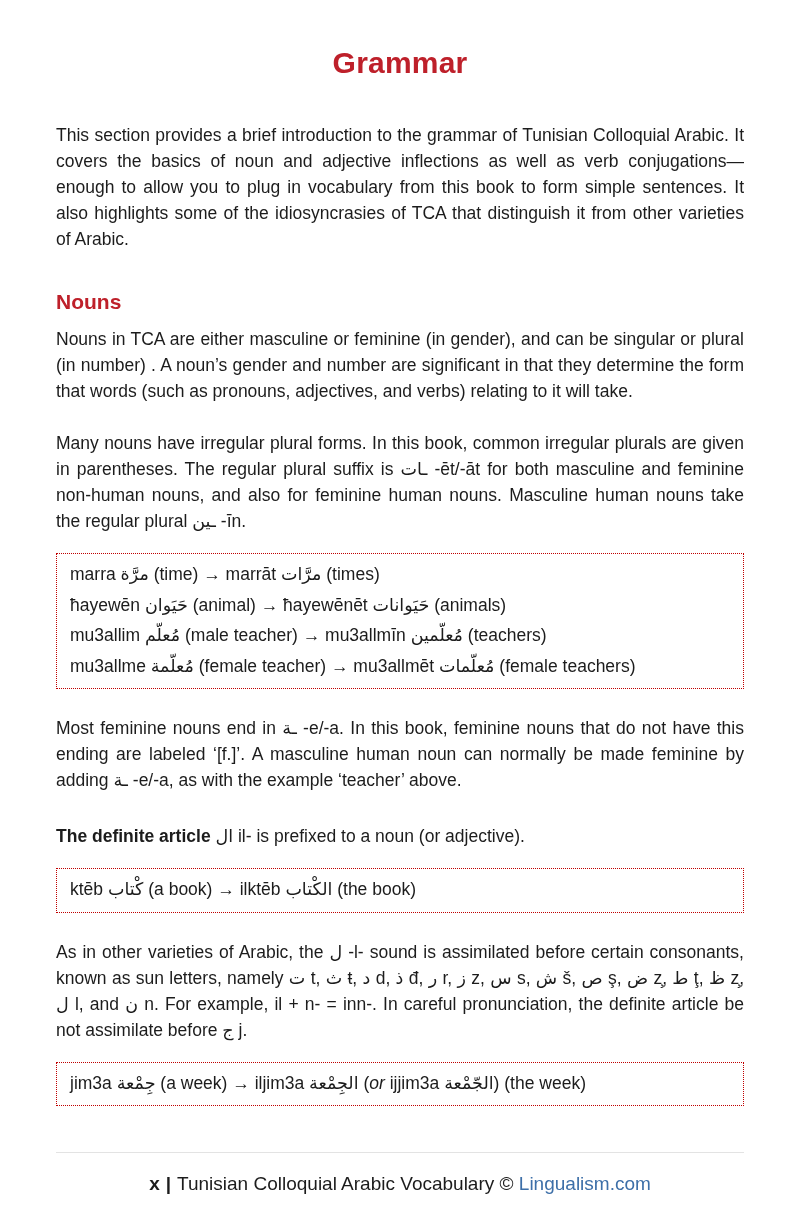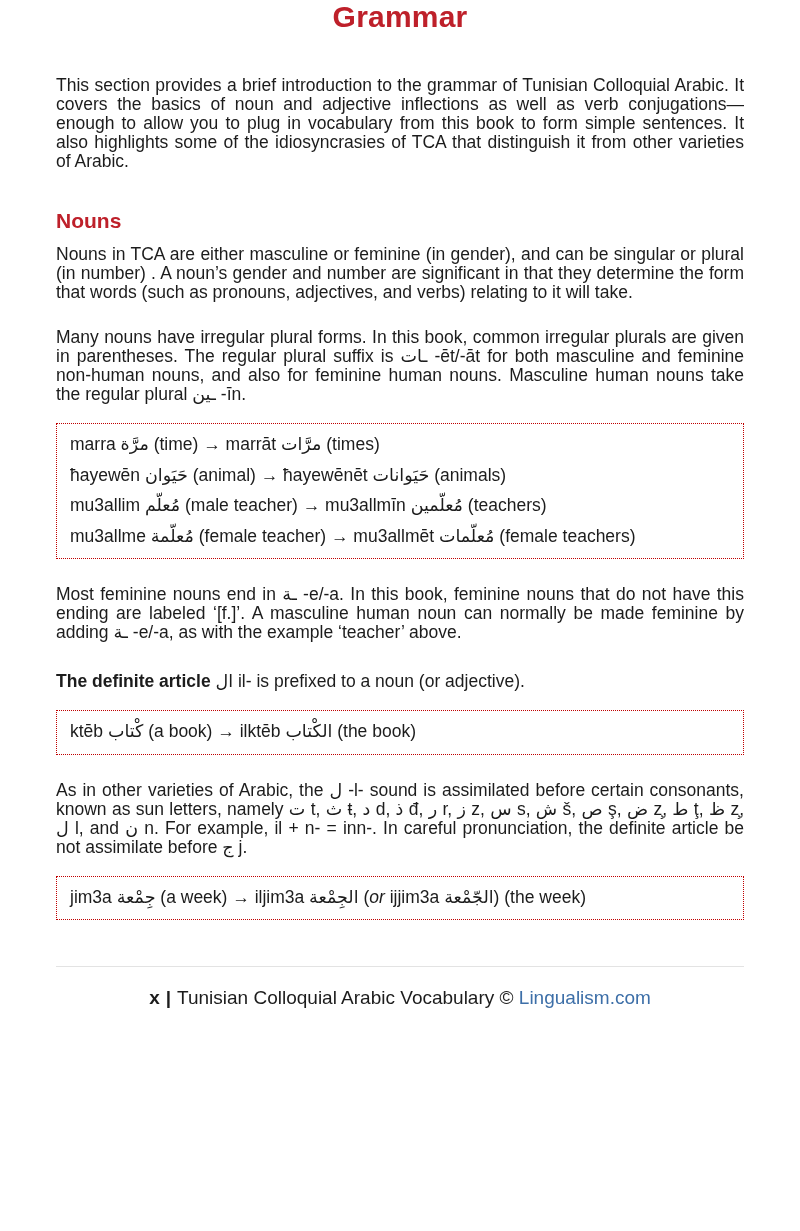--- a/index.html
+++ b/index.html
@@ -18,29 +18,30 @@
   }
   .page{
     position:relative;
     width:800px;
     height:1231px;
     background:#ffffff;
     overflow:hidden;
     padding:0 56px;
   }
   .doc-title{
+    margin-top:46px;
     text-align:center;
     font-size:30px;
     font-weight:bold;
     color:var(--heading-red,#be202a);
     letter-spacing:0.2px;
   }
   .para{
     font-size:17.5px;
-    line-height:19px;
+    line-height:26px;
     text-align:justify;
     color:var(--text-color,#1c1c1c);
   }
   .intro{margin-top:42px;}
   .section-heading{
     margin-top:38px;
     font-size:21px;
     font-weight:bold;
     color:var(--heading-red,#be202a);
   }

